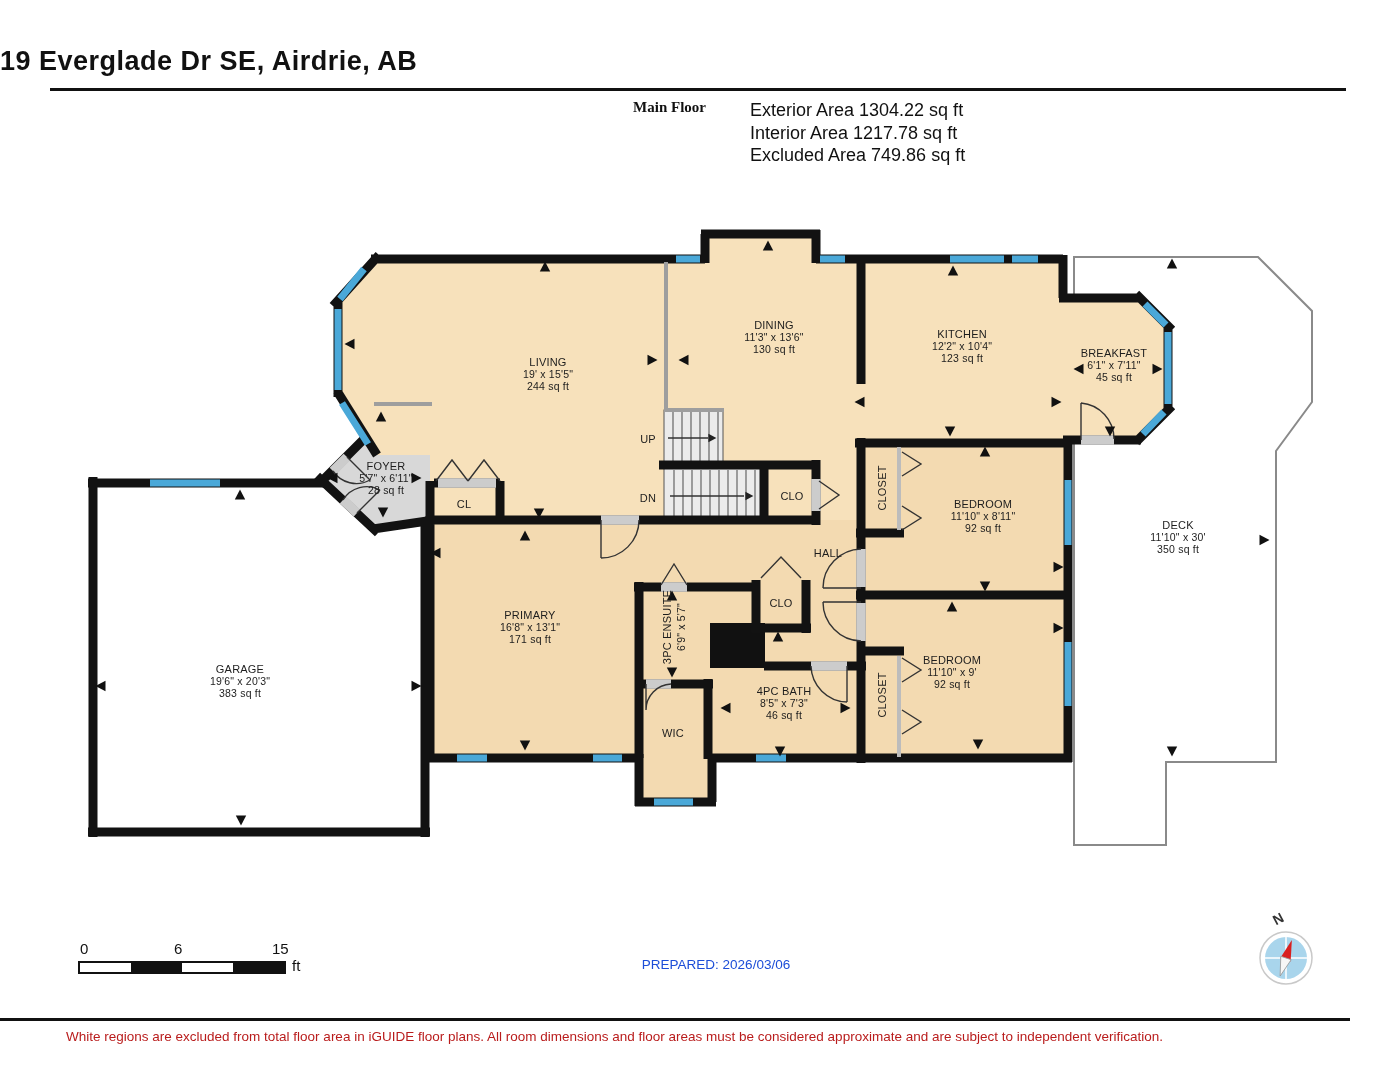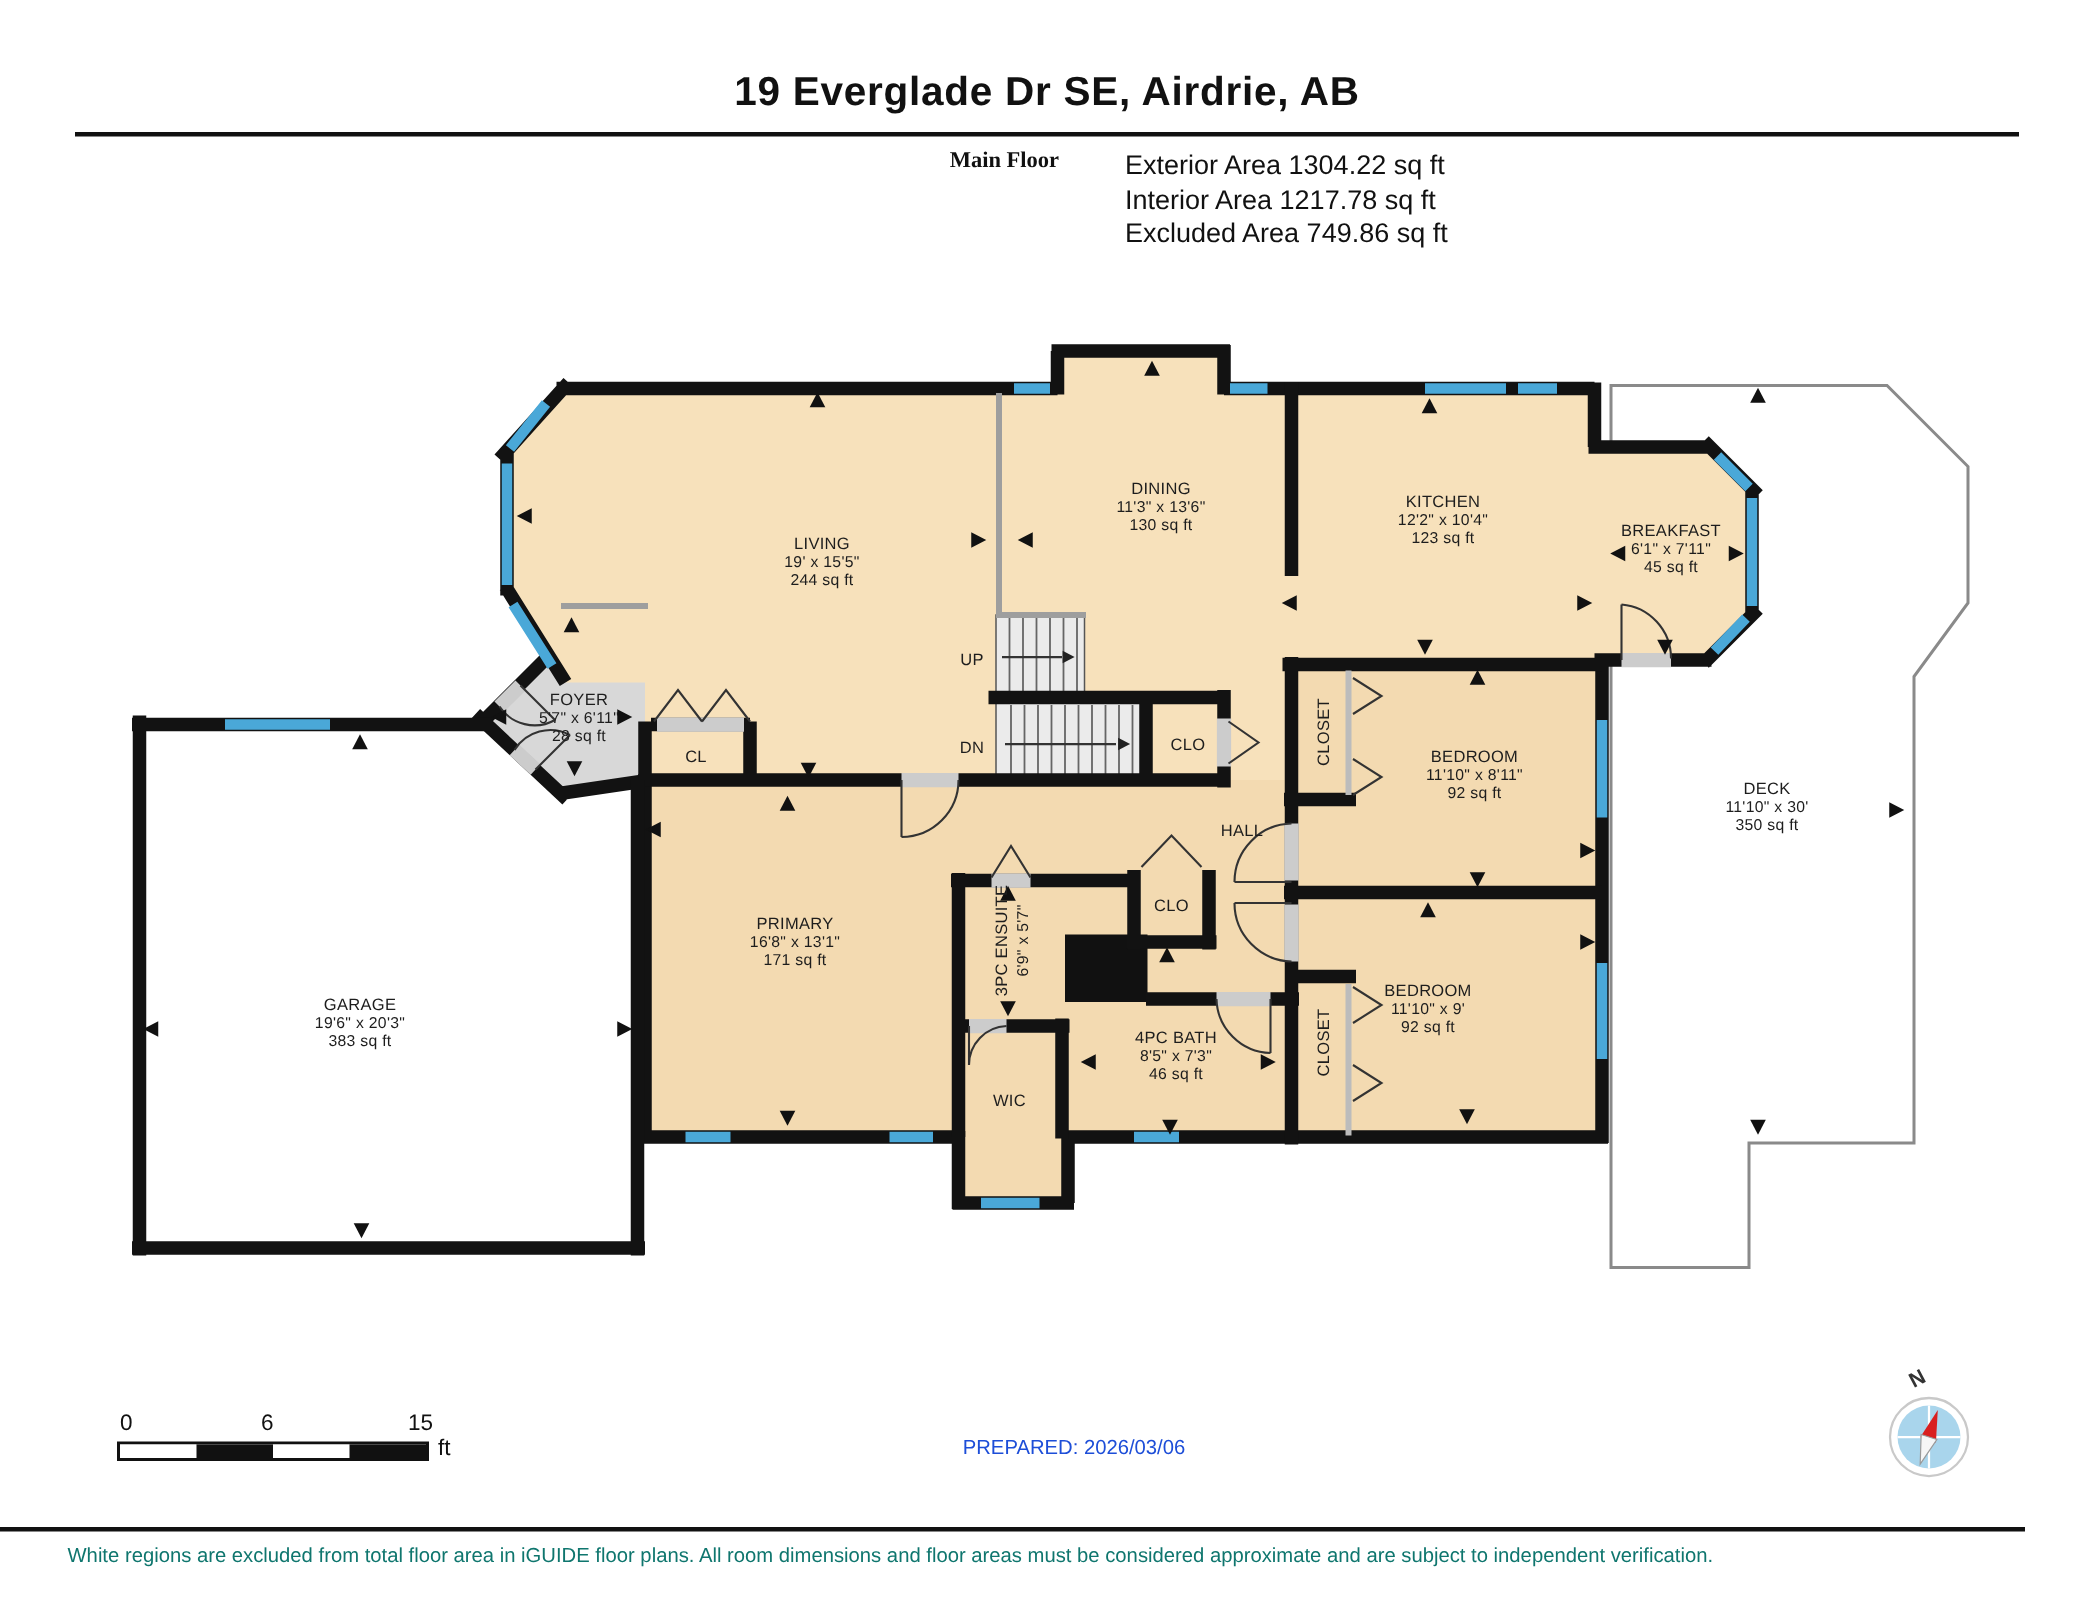--- a/index.html
+++ b/index.html
@@ -1,35 +1,35 @@
 <!DOCTYPE html>
 <html><head>
 <meta charset="utf-8">
 <style>
   html,body{margin:0;padding:0;background:#fff;}
   body{width:1396px;height:1080px;position:relative;font-family:"Liberation Sans",sans-serif;color:#111;overflow:hidden;}
   .abs{position:absolute;}
-  #title{top:46px;left:0;width:100%;text-align:center;font-size:27px;font-weight:bold;letter-spacing:.5px;}
+  #title{top:46px;left:0;width:100%;text-align:left;font-size:27px;font-weight:bold;letter-spacing:.5px;}
   .rule{background:#111;height:3px;}
   #rule-top{top:88px;left:50px;width:1296px;}
   #rule-bottom{top:1018px;left:0px;width:1350px;}
   #floor-label{top:99px;left:540px;width:166px;text-align:right;font-size:15px;font-weight:bold;font-family:Liberation Serif, serif;}
   #area-lines{top:99px;left:714px;font-size:18px;line-height:22.5px;margin-left:36px;}
   #plan{top:200px;left:0;}
   .room-name,.room-dims,.room-area{font-size:10.5px;fill:#1d1d1d;letter-spacing:.2px;}
   .room-name{font-size:11px;}
   text{font-family:"Liberation Sans",sans-serif;}
   #scale-nums{top:940px;left:0;font-size:15px;}
   #scale-nums span{position:absolute;}
   #scalebar{top:961px;left:78px;width:204px;height:9px;border:2px solid #111;display:flex;}
   #scalebar div{flex:1;}
   .segW{background:#fff;} .segB{background:#111;}
   #scale-unit{top:957px;left:292px;font-size:15px;}
   #prepared{top:957px;left:500px;width:432px;text-align:center;font-size:13.5px;color:#1d4ed8;}
-  #footer-text{top:1029px;left:45px;font-size:13.5px;color:#0f766e;}
+  #footer-text{top:1029px;left:66px;font-size:13.5px;color:#b91c1c;}
   #compass{top:906px;left:1246px;}
 </style>
 </head>
 <body>
 
 <div class="abs" id="title">19 Everglade Dr SE, Airdrie, AB</div>
 <div class="abs rule" id="rule-top"></div>
 <div class="abs" id="floor-label">Main Floor</div>
 <div class="abs" id="area-lines">
   <div>Exterior Area 1304.22 sq ft</div>

